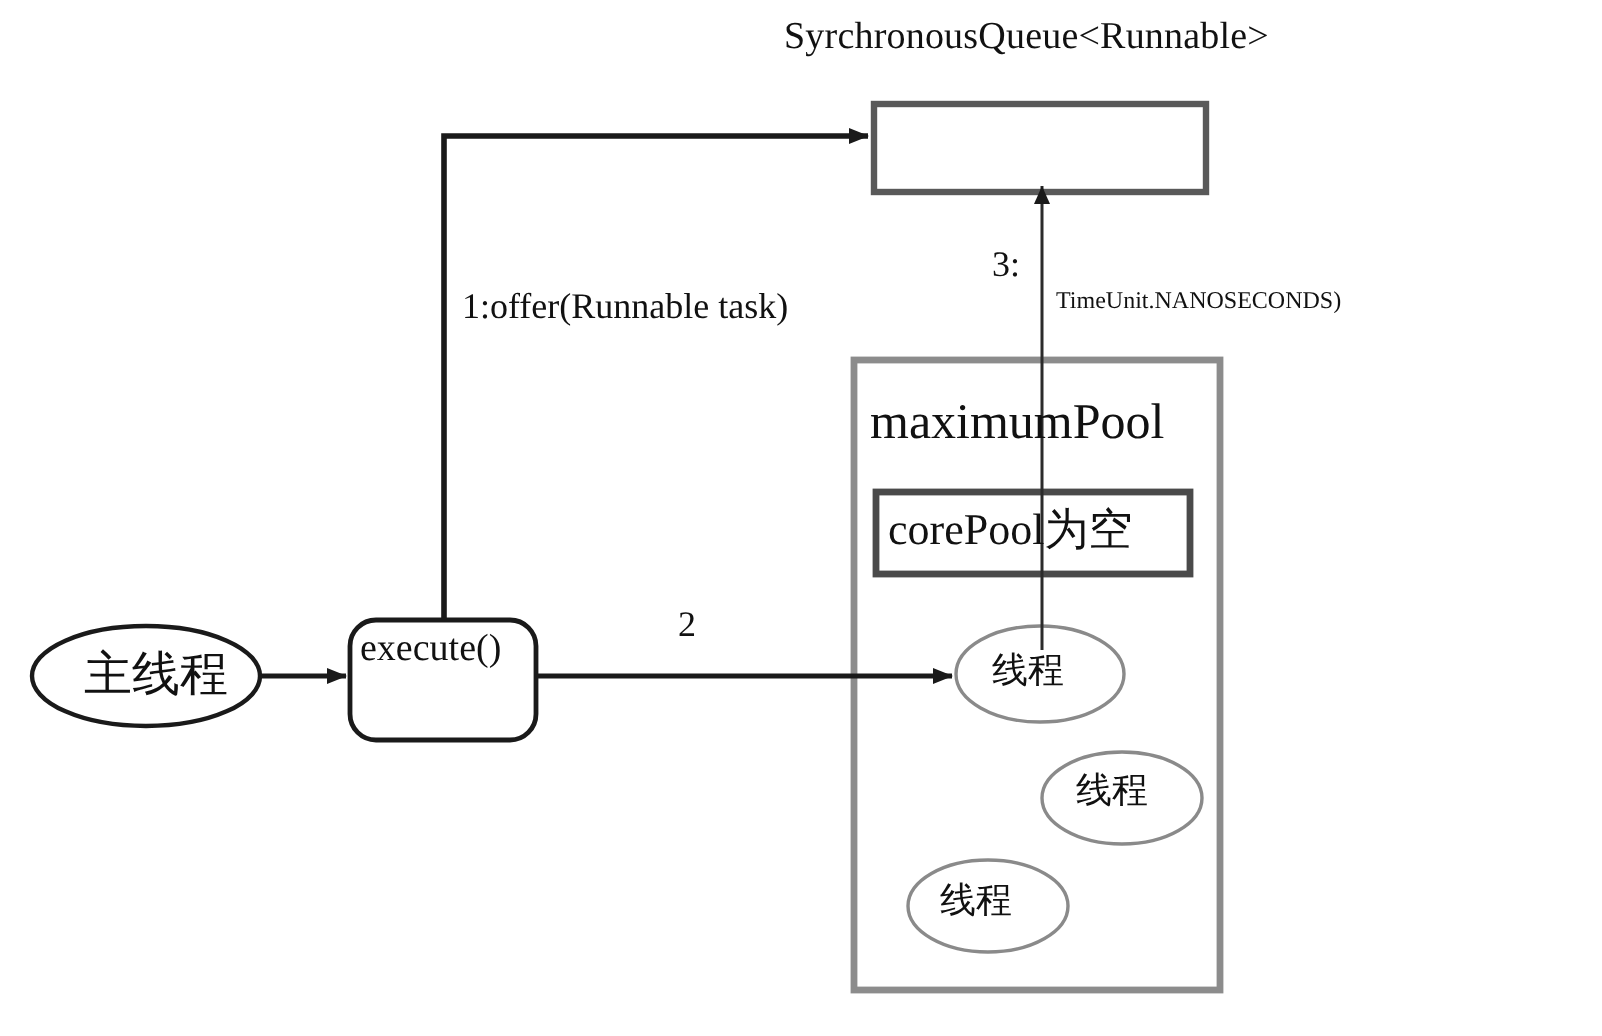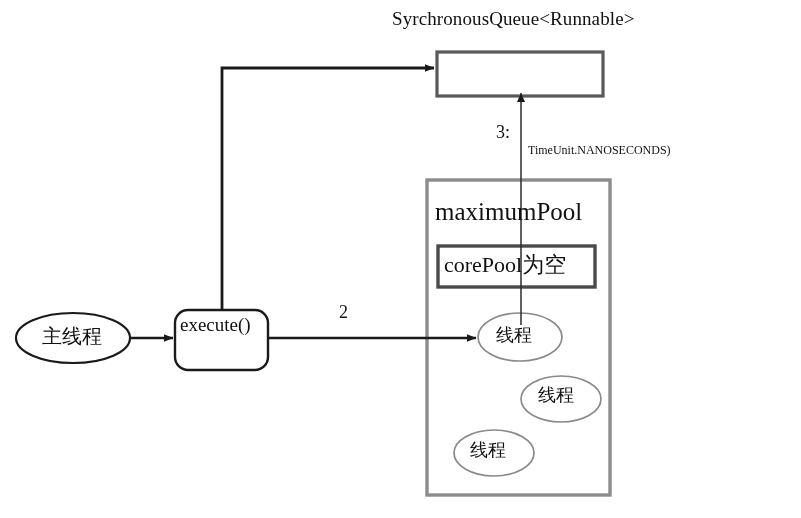--- a/index.html
+++ b/index.html
@@ -71,21 +71,21 @@
     font-size: 22px;
   }
   .step2-label {
     left: 339px;
     top: 302px;
     font-size: 18px;
   }
   .mainthread-label {
     left: 42px;
     top: 325px;
-    font-size: 20px;
+    font-size: 24px;
   }
   .execute-label {
     left: 180px;
     top: 314px;
     font-size: 19px;
   }
   .thread1-label {
     left: 496px;
     top: 325px;
     font-size: 18px;
@@ -134,20 +134,21 @@
 
     <path d="M222,310 L222,68 L434,68" fill="none" stroke="#1a1a1a" stroke-width="2.8" marker-end="url(#arrowDark)"></path>
 
     <line x1="268" y1="338" x2="476" y2="338" stroke="#1a1a1a" stroke-width="2.4" marker-end="url(#arrowDark)"></line>
 
     <line x1="521" y1="325" x2="521" y2="93" stroke="#2b2b2b" stroke-width="1.5" marker-end="url(#arrowThin)"></line>
   </svg>
 
   <div class="lbl queue-title">SyrchronousQueue&lt;Runnable&gt;</div>
 
+  <div class="lbl offer-label">1:offer(Runnable task)</div>
 
   <div class="lbl poll-index">3:</div>
   <div class="lbl poll-line2">TimeUnit.NANOSECONDS)</div>
 
   <div class="lbl maxpool-label">maximumPool</div>
 
   <div class="lbl corepool-label">corePool为空</div>
 
   <div class="lbl step2-label">2</div>
 

